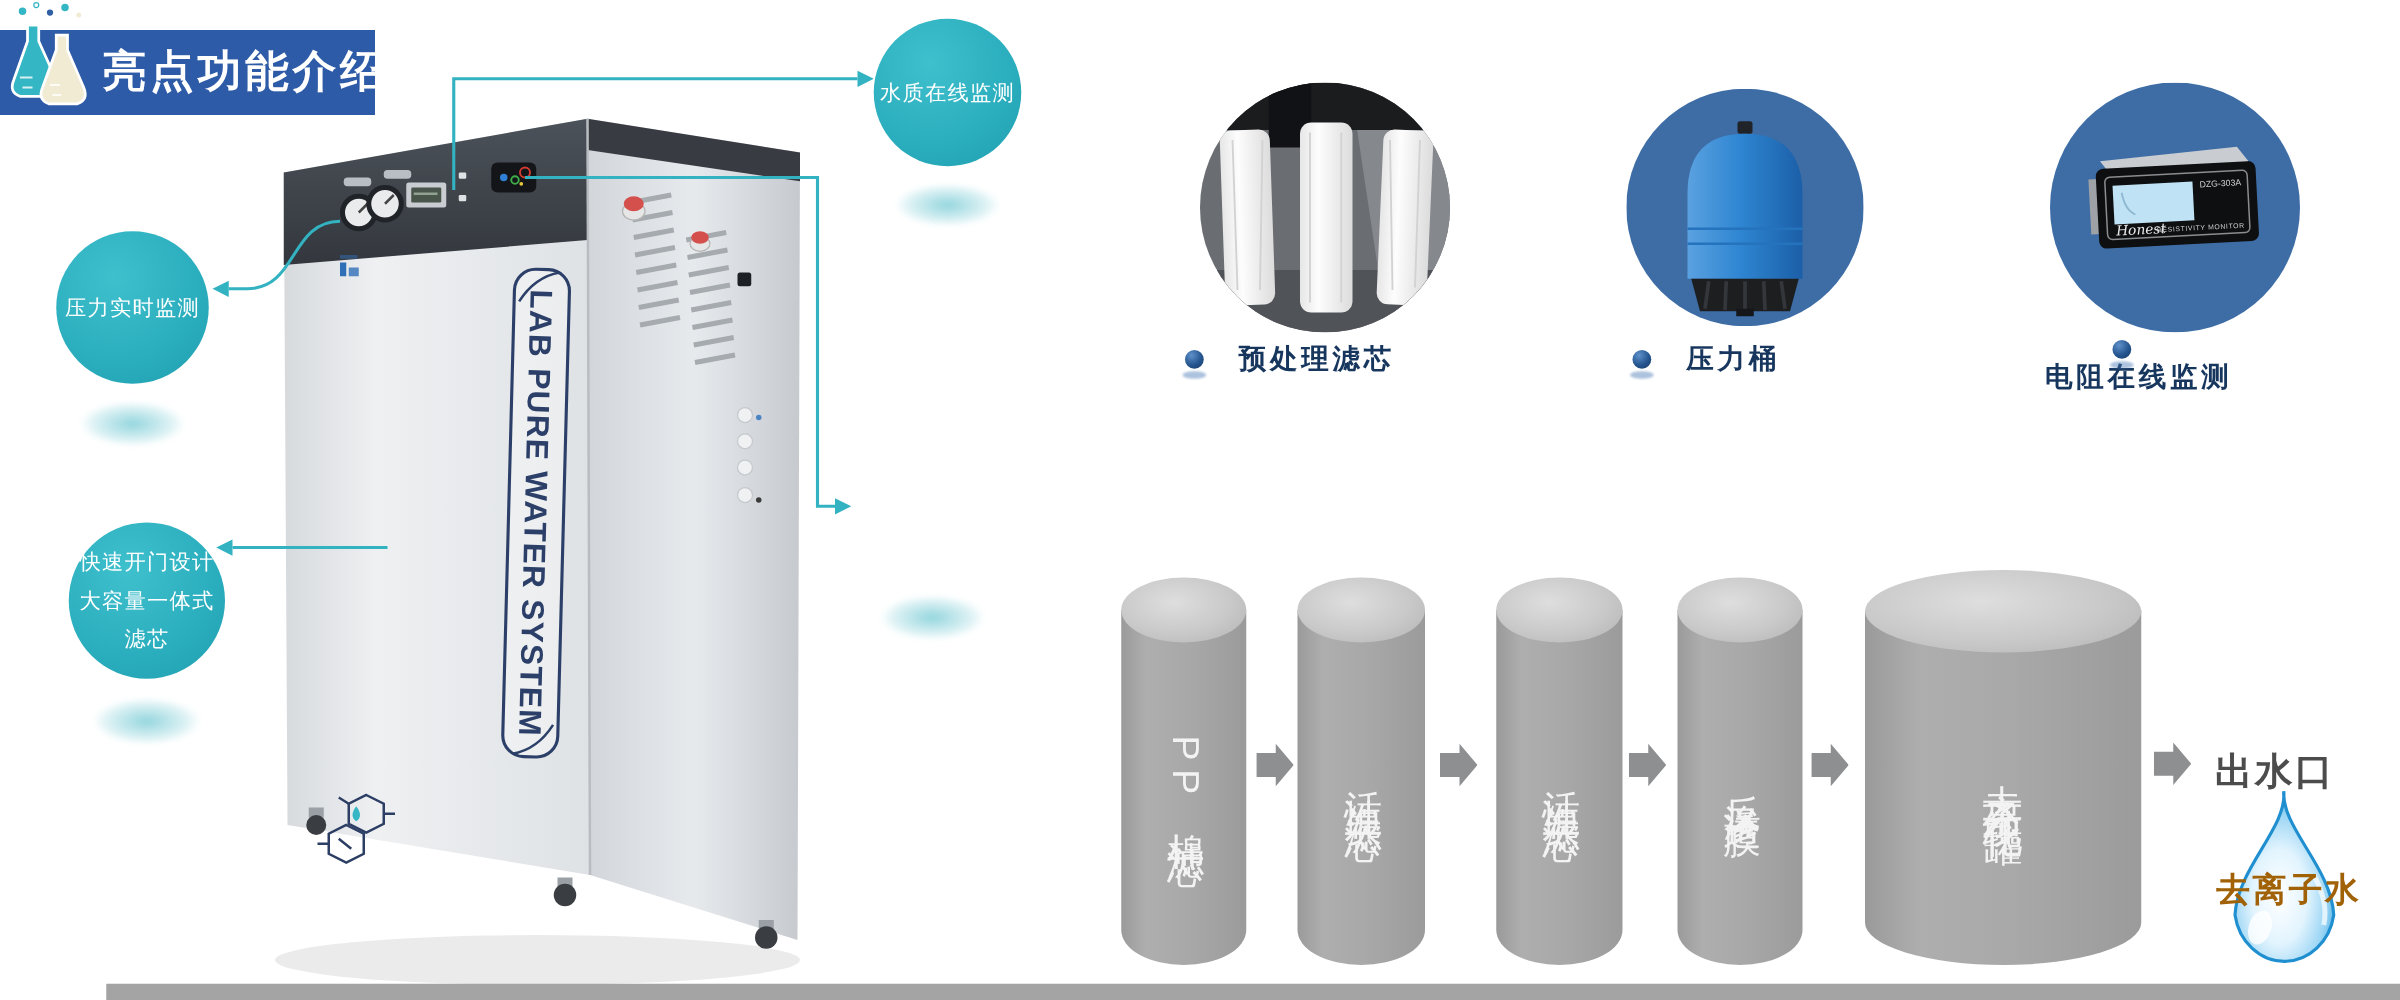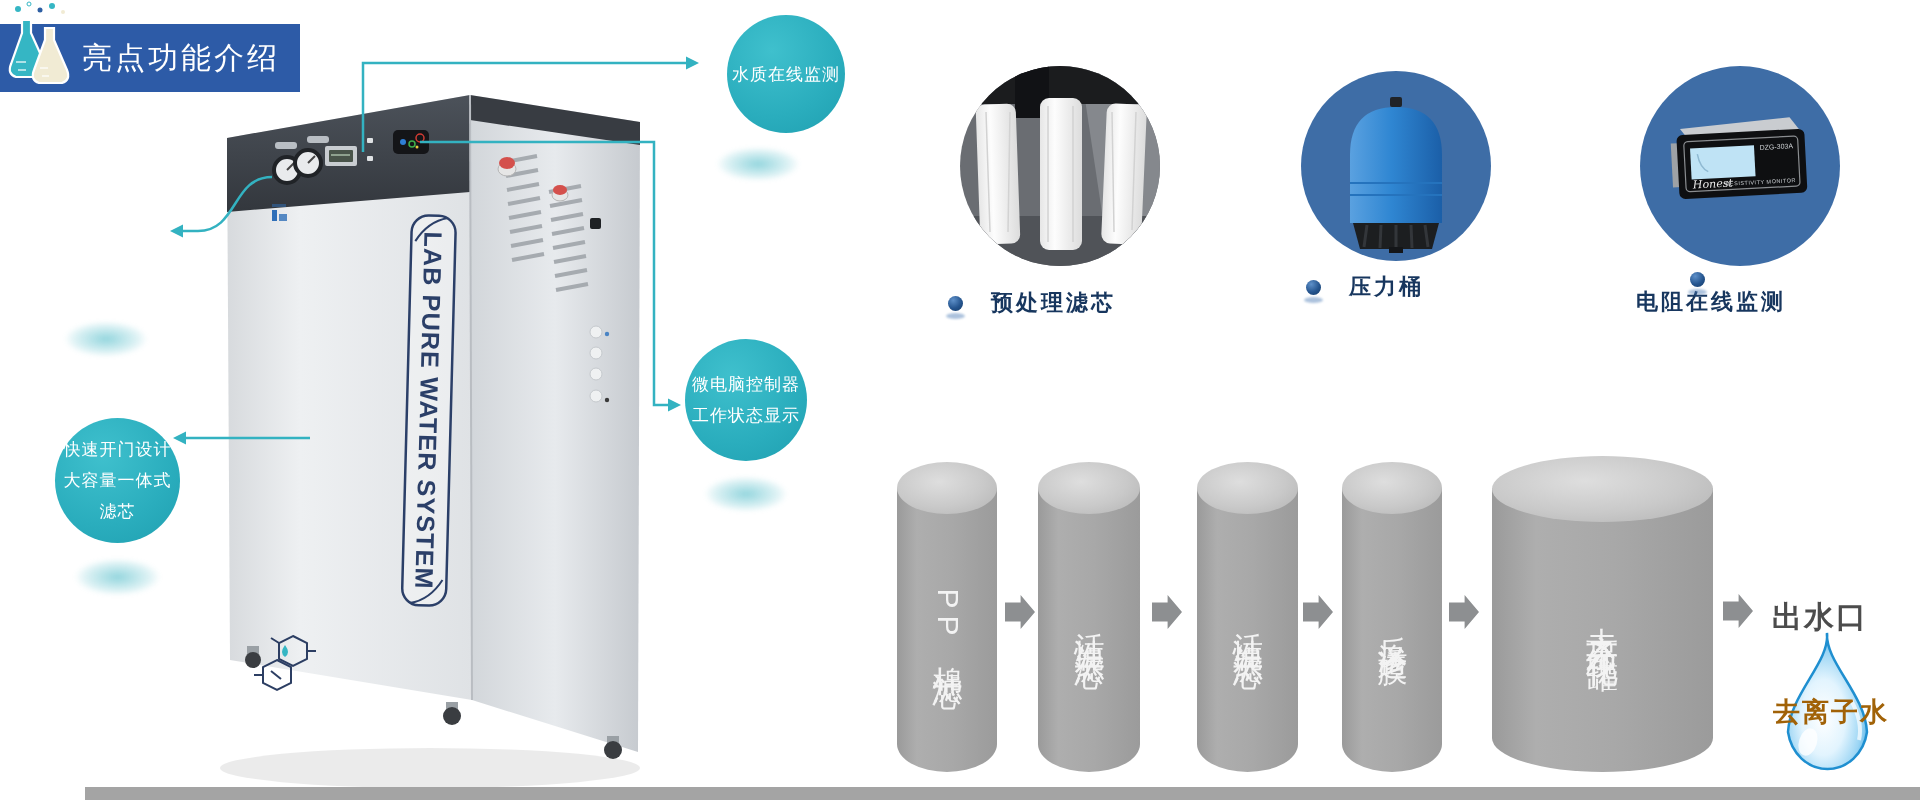--- a/index.html
+++ b/index.html
@@ -1,22 +1,22 @@
 <!DOCTYPE html>
 <html><head>
 <meta charset="utf-8">
 <style>
   html,body{margin:0;padding:0;background:#fff;}
   .stage{position:relative;width:1920px;height:800px;overflow:hidden;background:#fff;
          font-family:"Liberation Sans",sans-serif;}
 
   
   .banner{position:absolute;left:0;top:24px;width:300px;height:68px;background:#2d5ba7;z-index:9;}
-  .banner span{display:block;line-height:68px;padding-left:82px;color:#fff;font-size:30px;
-               font-weight:normal;letter-spacing:3px;white-space:nowrap;}
+  .banner span{display:block;line-height:68px;padding-left:82px;color:#fff;font-size:35px;
+               font-weight:bold;letter-spacing:3px;white-space:nowrap;text-align:right;}
   .flasks{position:absolute;left:6px;top:0;z-index:10;}
 
   
   .callout{position:absolute;border-radius:50%;z-index:6;color:#fff;display:flex;
            flex-direction:column;align-items:center;justify-content:center;text-align:center;
            background:radial-gradient(circle at 38% 30%, #3fc0cd, #2aadbd 60%, #1f9fb0);
            font-size:17px;line-height:31px;letter-spacing:1px;}
   .refl{position:absolute;border-radius:50%;z-index:2;filter:blur(2px);
         background:radial-gradient(ellipse closest-side, rgba(42,173,189,.50), rgba(42,173,189,.16) 55%, transparent 75%);}
 
@@ -200,38 +200,37 @@
       <path d="M420,142 L654,142 L654,405 L668,405"></path>
     </g>
     <g fill="#33b2c1">
       <polygon points="686,56.5 699,63 686,69.5"></polygon>
       <polygon points="183,224.5 170,231 183,237.5"></polygon>
       <polygon points="186,431.5 173,438 186,444.5"></polygon>
       <polygon points="668,398.5 681,405 668,411.5"></polygon>
     </g>
   </svg>
 
-  <div class="callout" style="left:699px;top:15px;width:118px;height:118px;margin-left:28px;">
+  <div class="callout" style="left:699px;top:15px;width:118px;height:118px;">
     <span>水质在线监测</span>
   </div>
   <div class="refl" style="left:702px;top:141px;width:112px;height:46px;"></div>
 
+  <div class="callout" style="left:45px;top:185px;width:122px;height:122px;">
+    <span>压力实时监测</span>
+  </div>
   <div class="refl" style="left:50px;top:315px;width:112px;height:48px;"></div>
 
   <div class="callout" style="left:55px;top:418px;width:125px;height:125px;">
     <span>快速开门设计</span>
     <span>大容量一体式</span>
     <span>滤芯</span>
   </div>
   <div class="refl" style="left:60px;top:552px;width:115px;height:50px;"></div>
 
-  <div class="callout" style="left:685px;top:339px;width:122px;height:122px;">
-    <span>微电脑控制器</span>
-    <span>工作状态显示</span>
-  </div>
   <div class="refl" style="left:690px;top:470px;width:112px;height:48px;"></div>
 
   <div class="pcircle" style="left:960px;top:66px;width:200px;height:200px;">
     <svg width="200" height="200" viewBox="0 0 200 200">
       <defs>
         <linearGradient id="gCart" x1="0" y1="0" x2="1" y2="0">
           <stop offset="0" stop-color="#e6e6e6"></stop>
             <stop offset="0.35" stop-color="#fdfdfd"></stop>
             <stop offset="1" stop-color="#dcdcdc"></stop>
         </linearGradient>
@@ -277,21 +276,21 @@
         <rect x="45" y="73" width="114" height="50" rx="4" fill="none" stroke="#8a8d90" stroke-width="1.2"></rect>
         <rect x="51" y="80" width="64" height="31" fill="#bfe3f5"></rect>
         <path d="M58,86 q2,14 10,18" stroke="#8fb9d2" stroke-width="1.5" fill="none"></path>
         <text x="154" y="85" text-anchor="end" font-size="7" fill="#cfd3d6">DZG-303A</text>
         <text x="52" y="120" font-size="11" font-style="italic" fill="#ececec" font-family="'DejaVu Serif',serif">Honest</text>
         <text x="155" y="119" text-anchor="end" font-size="5.5" letter-spacing="0.5" fill="#cfd3d6">RESISTIVITY MONITOR</text>
       </g>
     </svg>
   </div>
 
-  <div class="plabel" style="left:948px;top:272px;margin-top:16px;">
+  <div class="plabel" style="left:948px;top:272px;">
     <span class="bullet"></span>
     <span class="txt">预处理滤芯</span>
   </div>
   <div class="plabel" style="left:1306px;top:272px;align-items:center;">
     <span class="bullet"></span>
     <span class="txt">压力桶</span>
   </div>
   <div class="plabel" style="left:1636px;top:272px;flex-direction:column;">
     <span class="bullet"></span>
     <span class="txt">电阻在线监测</span>

